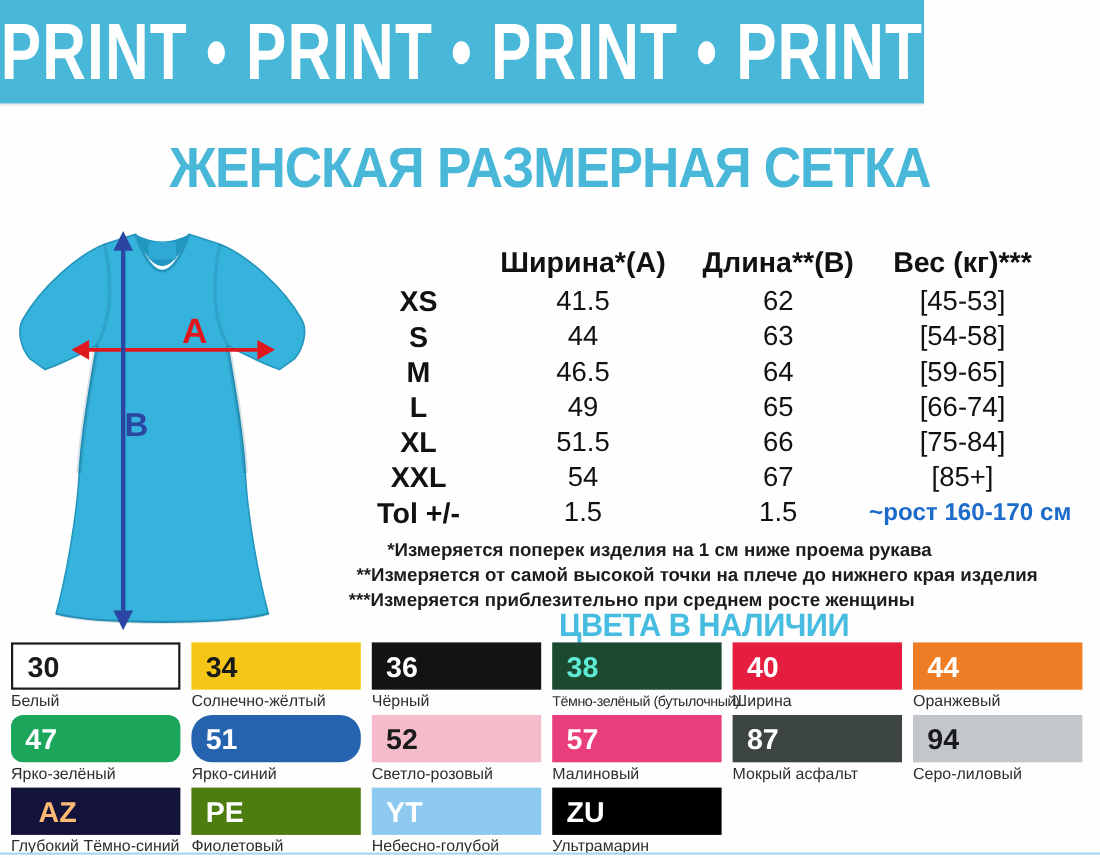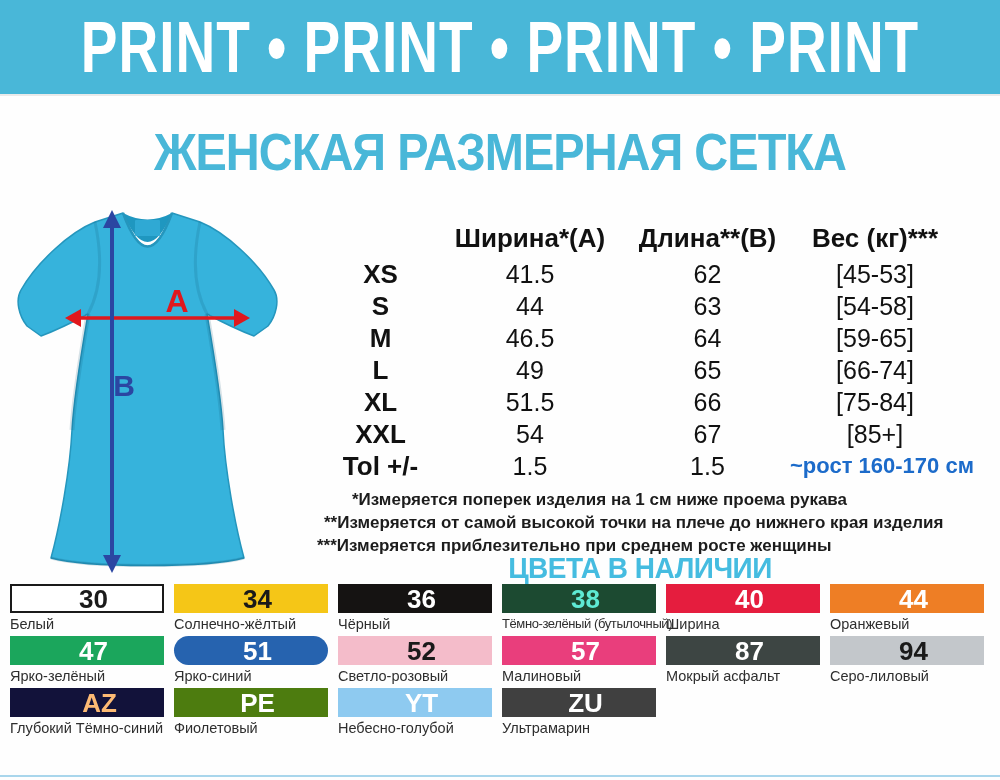--- a/index.html
+++ b/index.html
@@ -8,21 +8,21 @@
     position: relative;
     width: 1000px;
     height: 780px;
     background: #fefefe;
     overflow: hidden;
     font-family: "Liberation Sans", sans-serif;
   }
 
   
   .banner {
-    position: absolute; left: 0; top: 0; width: 1000px; height: 94px;
+    position: absolute; left: 0; top: 0; width: 840px; height: 94px;
     display: flex; align-items: center; justify-content: center;
     box-shadow: 0 2px 0 rgba(0,0,0,0.08);
   }
   .banner-text {
     color: #ffffff;
     font-size: 55px; font-weight: bold; letter-spacing: 1px;
     white-space: nowrap;
     transform: scaleY(1.32);
   }
 
@@ -72,23 +72,22 @@
     transform: scaleY(1.05);
   }
   .swatch-grid {
     position: absolute; left: 10px; top: 584px;
     display: grid;
     grid-template-columns: repeat(6, 154px);
     column-gap: 10px; row-gap: 4px;
   }
   .swatch-cell { width: 154px; }
   .swatch-bar {
-    height: 29px; display: flex; align-items: center;
+    height: 43px; display: flex; align-items: center;
     padding-left: 13px;
-    justify-content: center;
   }
   .swatch-bar.bordered { border: 2px solid #1a1a1a; }
   .swatch-code { font-size: 26px; font-weight: bold; line-height: 1; }
   .swatch-label {
     margin-top: 3px; font-size: 14.5px; color: #2e2e2e;
     white-space: nowrap; overflow: visible;
   }
   .swatch-label.tight { font-size: 13px; letter-spacing: -0.4px; }
 
   .bottom-line {
@@ -228,21 +227,21 @@
     </div>
 
     <div class="swatch-cell">
       <div class="swatch-bar" style="background-color: rgb(238, 126, 37);">
         <span class="swatch-code" style="color: rgb(255, 255, 255);">44</span>
       </div>
       <div class="swatch-label">Оранжевый</div>
     </div>
 
     <div class="swatch-cell">
-      <div class="swatch-bar" style="background-color: rgb(27, 166, 92);">
+      <div class="swatch-bar" style="background-color: rgb(27, 166, 92); border-radius: 11px;">
         <span class="swatch-code" style="color: rgb(255, 255, 255);">47</span>
       </div>
       <div class="swatch-label">Ярко-зелёный</div>
     </div>
 
     <div class="swatch-cell">
       <div class="swatch-bar" style="background-color: rgb(38, 99, 175); border-radius: 19px;">
         <span class="swatch-code" style="color: rgb(255, 255, 255);">51</span>
       </div>
       <div class="swatch-label">Ярко-синий</div>
@@ -291,21 +290,21 @@
     </div>
 
     <div class="swatch-cell">
       <div class="swatch-bar" style="background-color: rgb(142, 202, 240);">
         <span class="swatch-code" style="color: rgb(255, 255, 255);">YT</span>
       </div>
       <div class="swatch-label">Небесно-голубой</div>
     </div>
 
     <div class="swatch-cell">
-      <div class="swatch-bar" style="background-color: #404040;">
+      <div class="swatch-bar" style="background-color: #000000;">
         <span class="swatch-code" style="color: rgb(255, 255, 255);">ZU</span>
       </div>
       <div class="swatch-label">Ультрамарин</div>
     </div>
 
   </div>
 
   <div class="bottom-line"></div>
 
 </div>

